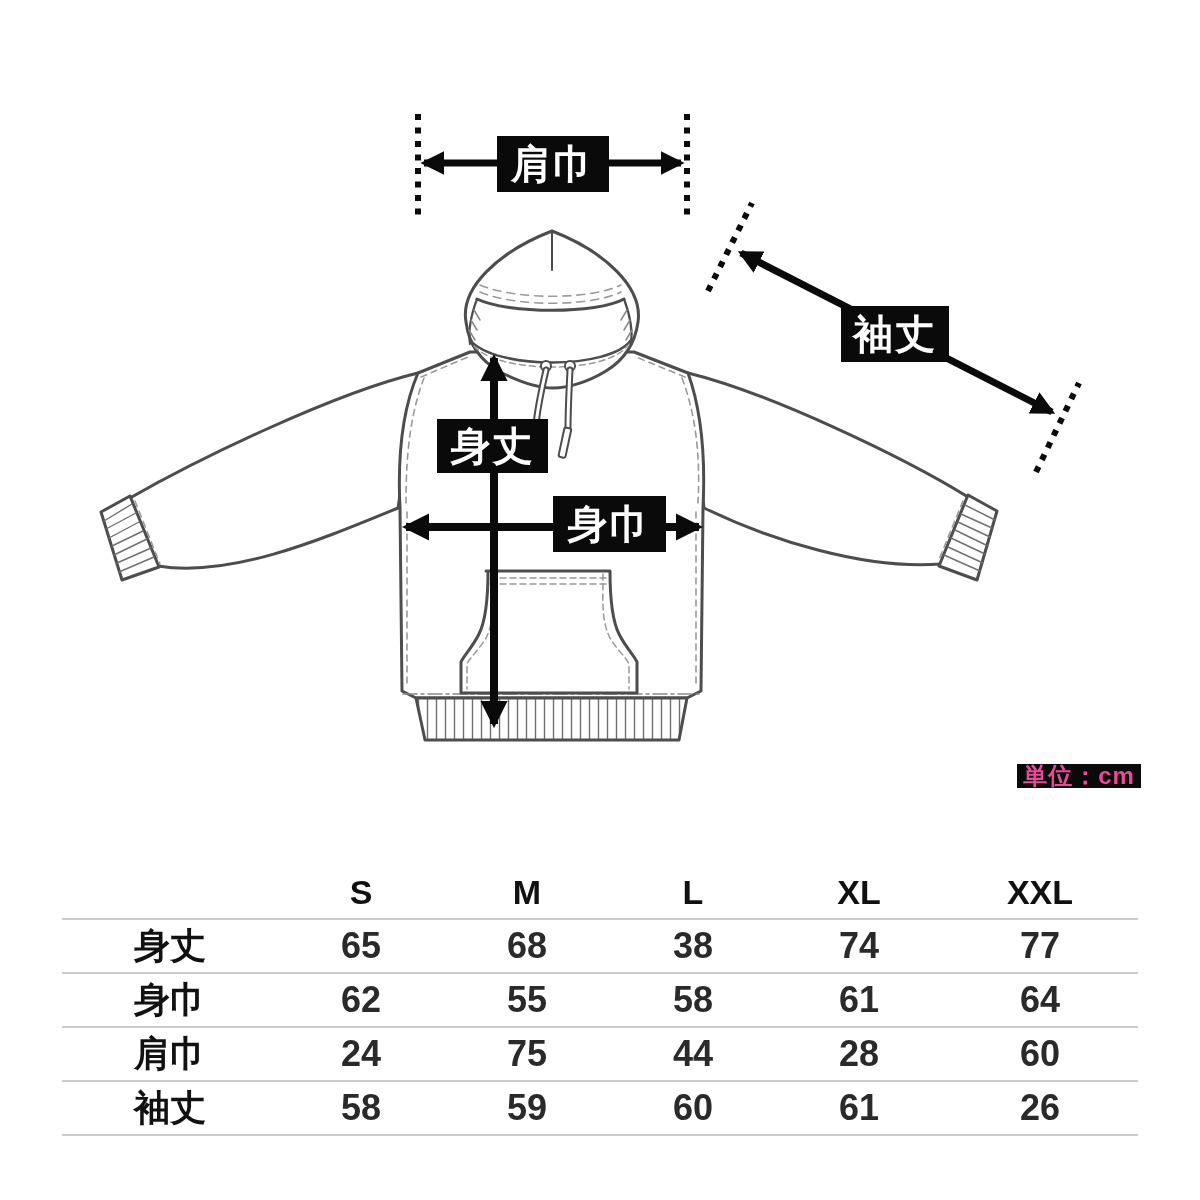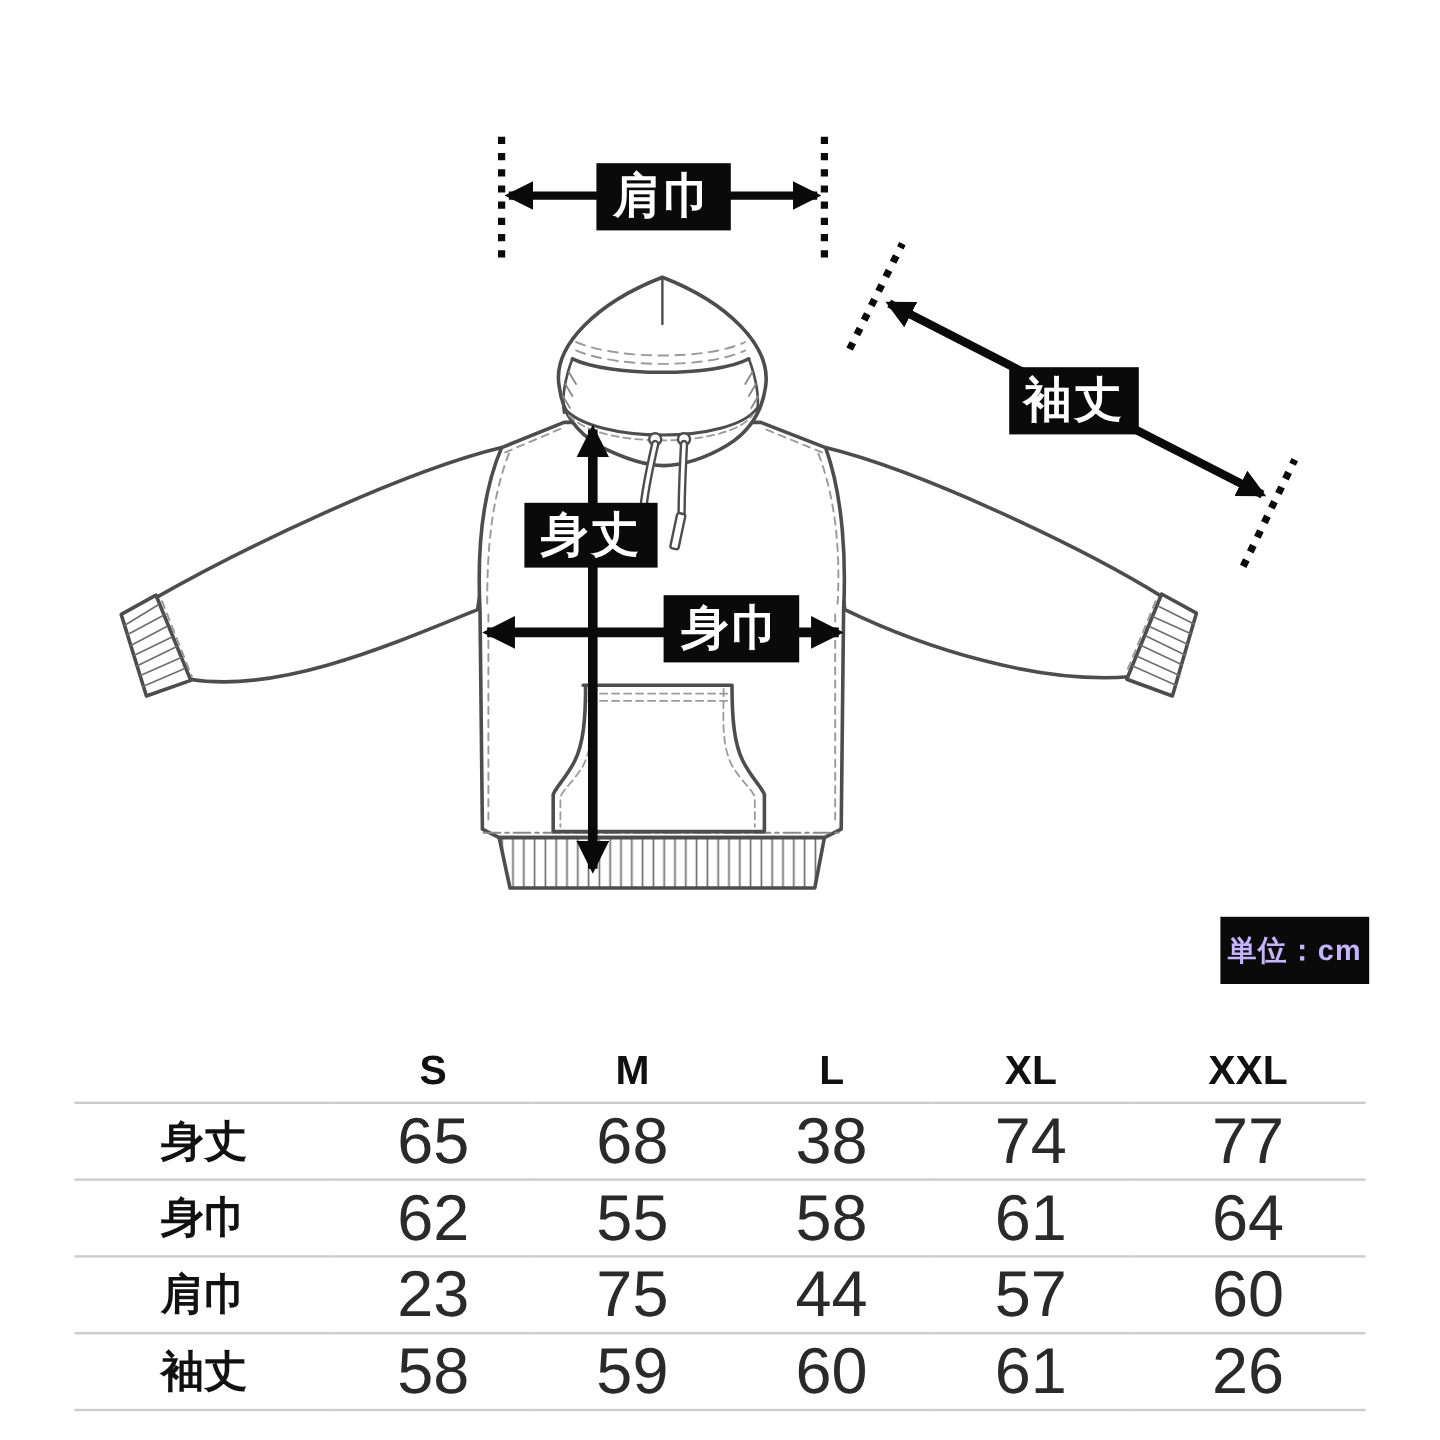--- a/index.html
+++ b/index.html
@@ -2,30 +2,30 @@
 <html><head>
 <meta charset="utf-8">
 <style>
   html,body{margin:0;padding:0;background:#fff;}
   #page{position:relative;width:1200px;height:1200px;background:#fff;overflow:hidden;
         font-family:"Liberation Sans","DejaVu Sans",sans-serif;}
   #diagram-svg{position:absolute;left:0;top:0;width:1200px;height:830px;}
   .measure-label{position:absolute;background:#0a0a0a;color:#fff;display:flex;
         align-items:center;justify-content:center;font-weight:700;font-size:40px;
         line-height:1;letter-spacing:2px;}
-  .unit-label{position:absolute;left:1017px;top:764px;width:124px;height:56px;
-        background:#0a0a0a;color:#c4b5fd;display:flex;align-items:center;justify-content:center;
+  .unit-label{position:absolute;left:1017px;top:764px;width:124px;height:24px;
+        background:#0a0a0a;color:#ec4899;display:flex;align-items:center;justify-content:center;
         font-size:24px;font-weight:700;letter-spacing:1px;}
   #size-table{position:absolute;left:62px;top:866px;width:1076px;
         border-collapse:collapse;table-layout:fixed;}
   #size-table td,#size-table th{padding:0;text-align:center;vertical-align:middle;}
   #size-table thead th{height:52px;font-size:34px;font-weight:700;color:#111;}
   #size-table tbody tr{border-top:2px solid #ccc;}
   #size-table tbody tr:last-child{border-bottom:2px solid #ccc;}
-  #size-table tbody td{height:52px;font-size:54px;font-weight:400;color:#2a2a2a;}
+  #size-table tbody td{height:52px;font-size:36px;font-weight:700;color:#2a2a2a;}
   #size-table tbody td.rowlabel{font-size:36px;font-weight:700;color:#111;}
   .c-label{width:216px;} .c-s{width:166px;} .c-m{width:166px;} .c-l{width:166px;}
   .c-xl{width:166px;} .c-xxl{width:196px;}
 </style>
 </head>
 <body>
 
 <div id="page">
 
   <svg id="diagram-svg" viewBox="0 0 1200 830" xmlns="http://www.w3.org/2000/svg">
@@ -179,24 +179,24 @@
       <tr>
         <td class="rowlabel">身巾</td>
         <td>62</td>
         <td>55</td>
         <td>58</td>
         <td>61</td>
         <td>64</td>
       </tr>
       <tr>
         <td class="rowlabel">肩巾</td>
-        <td>23</td>
+        <td>24</td>
         <td>75</td>
         <td>44</td>
-        <td>57</td>
+        <td>28</td>
         <td>60</td>
       </tr>
       <tr>
         <td class="rowlabel">袖丈</td>
         <td>58</td>
         <td>59</td>
         <td>60</td>
         <td>61</td>
         <td>26</td>
       </tr>

